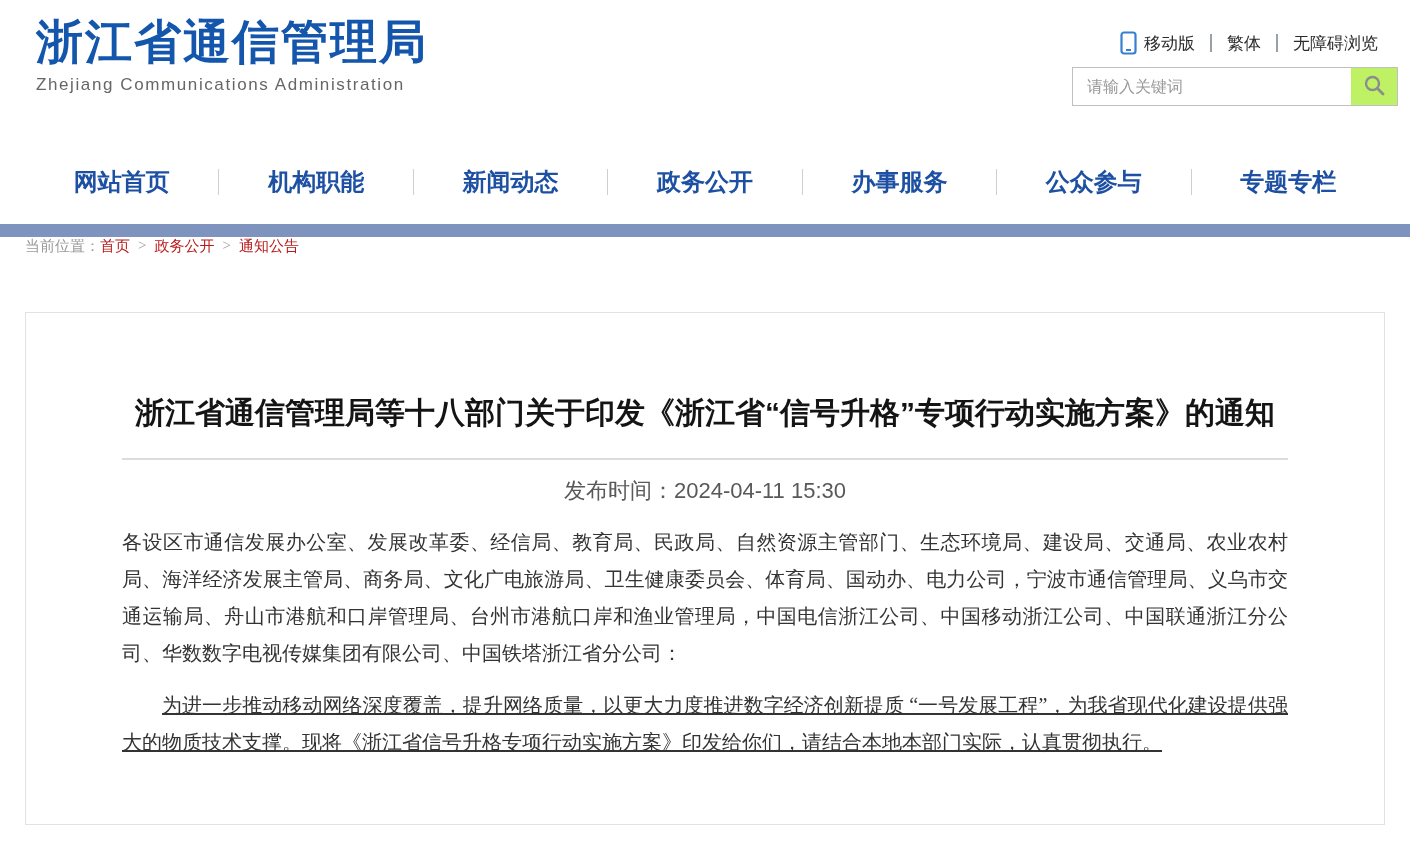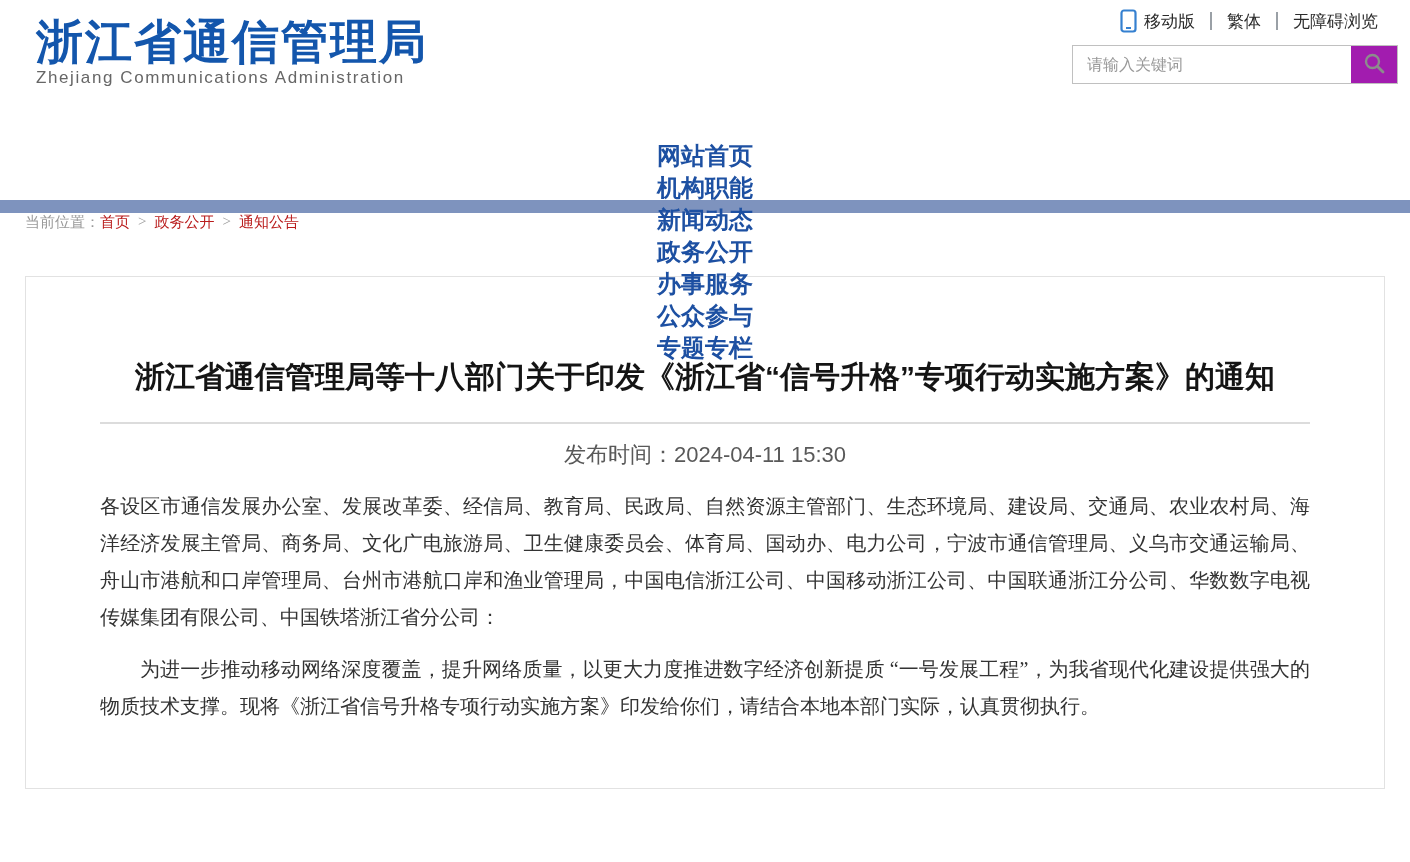--- a/index.html
+++ b/index.html
@@ -3,51 +3,51 @@
 <meta charset="utf-8">
 <style>
   * { margin: 0; padding: 0; box-sizing: border-box; }
   html, body { width: 1410px; height: 862px; overflow: hidden; background: #fff; }
   body { font-family: "Liberation Sans", sans-serif; }
 
   
   .header { position: relative; width: 100%; height: 140px; background: #fff; }
   .logo { position: absolute; left: 36px; top: 16px; }
   .logo-title { font-size: 47px; font-weight: bold; color: #1356ac; letter-spacing: 2px; line-height: 1.1; }
-  .logo-sub { font-size: 17px; color: #666; letter-spacing: 1.6px; }
+  .logo-sub { margin-top: 7px; font-size: 17px; color: #666; letter-spacing: 1.6px; }
 
-  .header-right { position: absolute; right: 12px; top: 9px; width: 326px; }
+  .header-right { position: absolute; right: 12px; top: 31px; width: 326px; }
   .top-links { display: flex; align-items: center; justify-content: flex-end; padding-right: 20px; }
   .top-link { display: flex; align-items: center; font-size: 17px; color: #2b2b2b; cursor: pointer; text-decoration: none; }
   .mobile-icon { display: inline-block; margin-right: 7px; line-height: 0; }
   .tl-sep { width: 2px; height: 18px; background: #9aa0a6; margin: 0 15px; }
-  .search-box { margin-top: 12px; height: 39px; border: 1px solid #c0c0c0; background: #a21caf; display: flex; align-items: center; }
+  .search-box { margin-top: 12px; height: 39px; border: 1px solid #c0c0c0; background: #bef264; display: flex; align-items: center; }
   .search-input { flex: 1; height: 100%; border: none; outline: none; padding-left: 14px; font-size: 16px; color: #333; font-family: "Liberation Sans", sans-serif; }
   .search-input::placeholder { color: #999; }
   .search-btn { width: 46px; height: 100%; border: none; background: transparent; display: flex; align-items: center; justify-content: center; cursor: pointer; }
 
   
-  .nav { height: 60px; margin: 0 25px; display: flex; align-items: center; background: #fff; flex-direction: column; }
+  .nav { height: 60px; margin: 12px 25px; display: flex; align-items: center; background: #fff; }
   .nav-item { flex: 1; text-align: center; font-size: 24px; font-weight: bold; color: #1d50a2; cursor: pointer; white-space: nowrap; }
   .nav-sep { width: 1px; height: 26px; background: #cfcfcf; }
   .band { width: 100%; height: 13px; background: #7e93be; }
 
   
   .breadcrumb-bar { height: 59px; display: flex; align-items: flex-start; padding-left: 25px; font-size: 15px; color: #9a9a9a; font-family: Liberation Serif, serif; }
   .bc-link { color: #b91c1c; text-decoration: none; cursor: pointer; }
   .bc-sep { margin: 0 8px; color: #9a9a9a; }
 
   
-  .content-box { margin: 4px 25px; height: 513px; border: 1px solid #e2e2e2; background: #fff; padding: 0 74px; overflow: hidden; }
+  .content-box { margin: 16px 25px; height: 513px; border: 1px solid #e2e2e2; background: #fff; padding: 0 96px; overflow: hidden; }
   .article-title { margin-top: 76px; text-align: center; font-size: 30px; font-weight: bold; color: #141414; line-height: 47px; }
   .title-divider { border: none; border-top: 2px solid #dcdcdc; margin-top: 22px; }
   .publish-line { margin-top: 16px; text-align: center; font-size: 22px; color: #595959; }
   .article-body { margin-top: 18px; font-family: "Liberation Serif", "DejaVu Serif", serif; font-size: 20px; line-height: 37px; color: #333; text-align: justify; }
   .para { margin: 0; }
-  .para-indent { text-indent: 2em; margin-top: 15px; }
+  .para-indent { text-indent: 2em; margin-top: 15px; text-decoration: underline; }
 </style>
 </head>
 <body>
 
 <div class="header">
   <div class="logo">
     <div class="logo-title">浙江省通信管理局</div>
     <div class="logo-sub">Zhejiang Communications Administration</div>
   </div>
 

